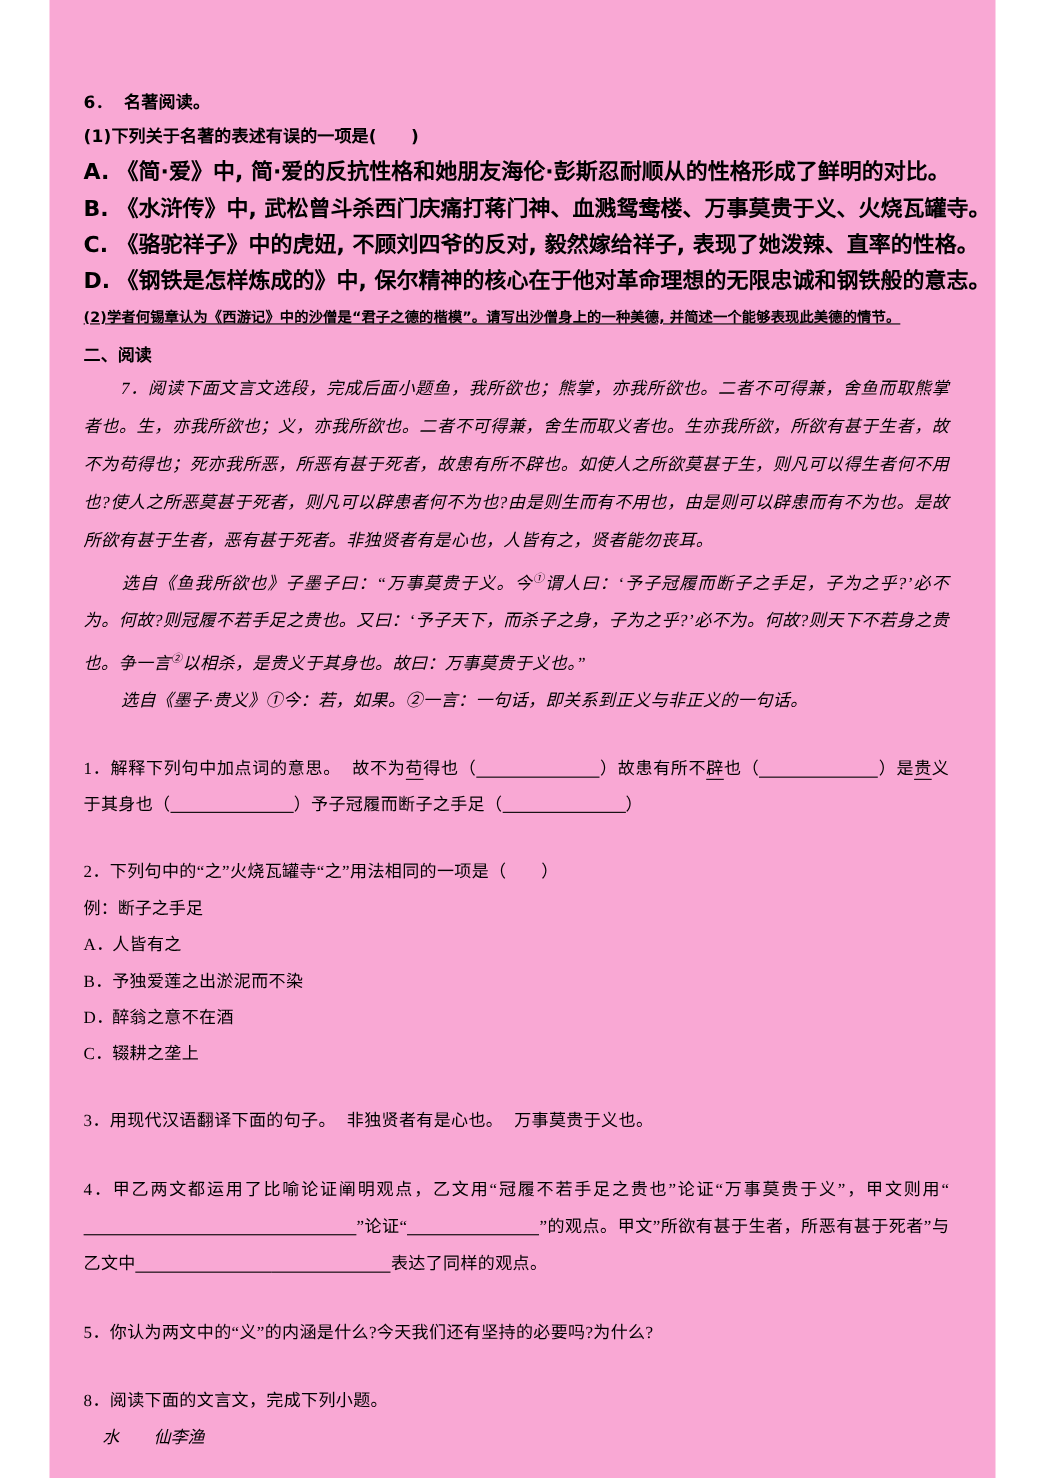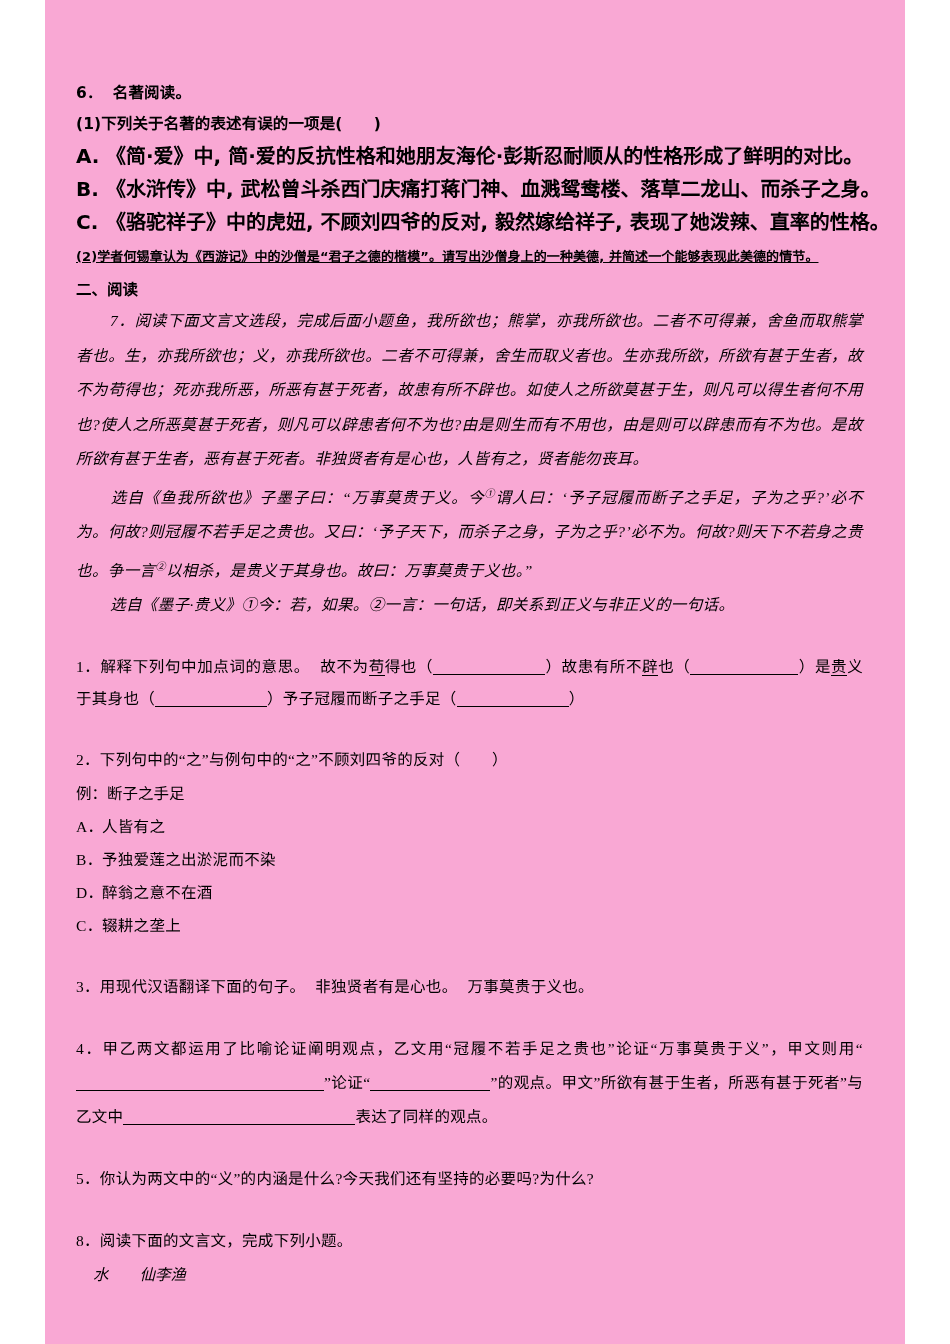--- a/index.html
+++ b/index.html
@@ -149,24 +149,27 @@
   <div class="q6-head">
     <span>6</span><span>．</span><span class="gap-sm"></span><span>名著阅读。</span>
   </div>
 
   <div class="q6-sub">(1)下列关于名著的表述有误的一项是(　　)</div>
 
   <div class="opt-bold">
     <span class="mark">A.</span><span>《简·爱》中, 简·爱的反抗性格和她朋友海伦·彭斯忍耐顺从的性格形成了鲜明的对比。</span>
   </div>
   <div class="opt-bold">
-    <span class="mark">B.</span><span>《水浒传》中, 武松曾斗杀西门庆痛打蒋门神、血溅鸳鸯楼、落草二龙山、而杀子之身。</span>
+    <span class="mark">B.</span><span>《水浒传》中, 武松曾斗杀西门庆痛打蒋门神、血溅鸳鸯楼、万事莫贵于义、火烧瓦罐寺。</span>
   </div>
   <div class="opt-bold">
     <span class="mark">C.</span><span>《骆驼祥子》中的虎妞, 不顾刘四爷的反对, 毅然嫁给祥子, 表现了她泼辣、直率的性格。</span>
+  </div>
+  <div class="opt-bold">
+    <span class="mark">D.</span><span>《钢铁是怎样炼成的》中, 保尔精神的核心在于他对革命理想的无限忠诚和钢铁般的意志。</span>
   </div>
 
   <div class="q6-2">(2)学者何锡章认为《西游记》中的沙僧是“君子之德的楷模”。请写出沙僧身上的一种美德, 并简述一个能够表现此美德的情节。</div>
 
   <div class="sec-head">二、阅读</div>
 
   <div class="passage">
     <span class="ind"></span><span>7．阅读下面文言文选段，完成后面小题鱼，我所欲也；熊掌，亦我所欲也。二者不可得兼，舍鱼而取熊掌者也。生，亦我所欲也；义，亦我所欲也。二者不可得兼，舍生而取义者也。生亦我所欲，所欲有甚于生者，故不为苟得也；死亦我所恶，所恶有甚于死者，故患有所不辟也。如使人之所欲莫甚于生，则凡可以得生者何不用也?使人之所恶莫甚于死者，则凡可以辟患者何不为也?由是则生而有不用也，由是则可以辟患而有不为也。是故所欲有甚于生者，恶有甚于死者。非独贤者有是心也，人皆有之，贤者能勿丧耳。</span>
   </div>
 
@@ -176,21 +179,21 @@
 
   <div class="passage">
     <span class="ind"></span><span>选自《墨子·贵义》①今：若，如果。②一言：一句话，即关系到正义与非正义的一句话。</span>
   </div>
 
   <div class="q tight">
     <span>1．</span><span>解释下列句中加点词的意思。</span><span class="gap-sm"></span><span>故不为</span><span class="dotted">苟</span><span>得也（</span><span class="blank b-112"></span><span>）</span><span>故患有所不</span><span class="dotted">辟</span><span>也（</span><span class="blank b-108"></span><span>）</span><span>是</span><span class="dotted">贵</span><span>义于其身也（</span><span class="blank b-112"></span><span>）</span><span>予子冠履而断子之手足（</span><span class="blank b-112"></span><span>）</span>
   </div>
 
   <div class="q">
-    <span>2．</span><span>下列句中的“之”与例句中的“之”不顾刘四爷的反对（　　）</span>
+    <span>2．</span><span>下列句中的“之”火烧瓦罐寺“之”用法相同的一项是（　　）</span>
   </div>
 
   <div class="exlabel">
     <span>例：</span><span>断子之手足</span>
   </div>
 
   <div class="choice">
     <span class="mark">A．</span><span>人皆有之</span>
   </div>
   <div class="choice">

